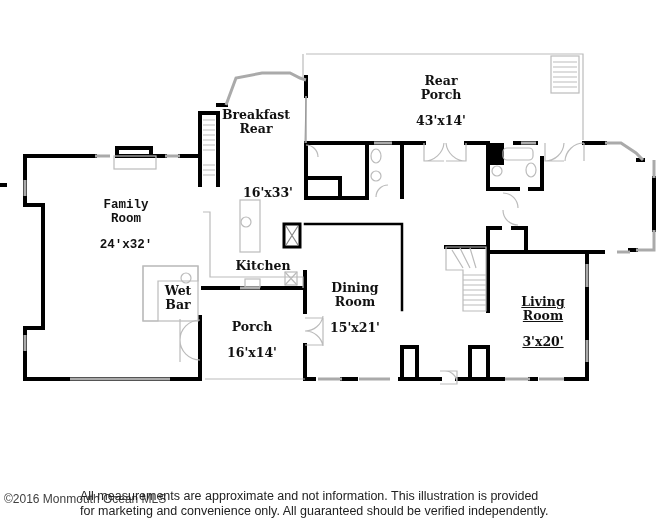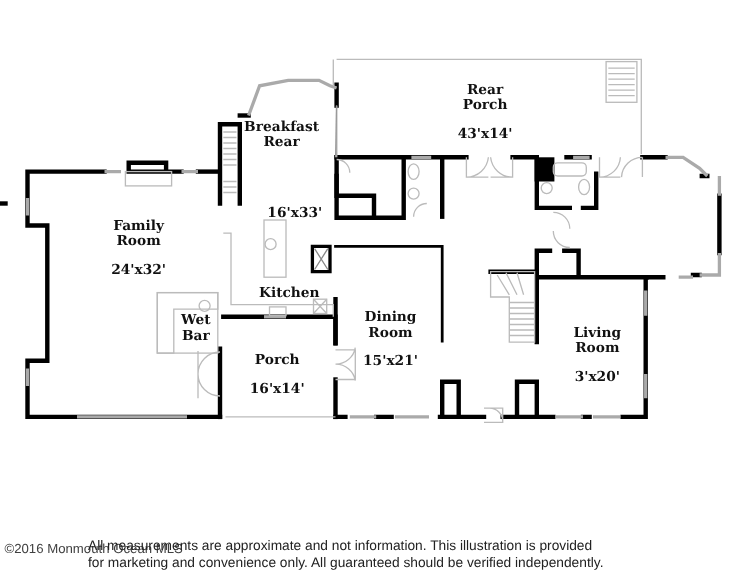--- a/index.html
+++ b/index.html
@@ -122,42 +122,42 @@
     <div>Porch</div>
     <div class="dim">43'x14'</div>
   </div>
   <div class="room-label" style="left:256px;top:108px;">
     <div>Breakfast</div>
     <div>Rear</div>
   </div>
   <div class="room-label" style="left:268px;top:174px;">
     <div class="dim">16'x33'</div>
   </div>
-  <div class="room-label" style="left:126px;top:198px;">
+  <div class="room-label" style="left:126px;top:198px;font-family:Liberation Mono, monospace;">
     <div>Family</div>
     <div>Room</div>
     <div class="dim">24'x32'</div>
   </div>
   <div class="room-label" style="left:263px;top:259px;">
     <div>Kitchen</div>
   </div>
   <div class="room-label" style="left:178px;top:284px;">
     <div>Wet</div>
     <div>Bar</div>
   </div>
   <div class="room-label" style="left:252px;top:320px;">
     <div>Porch</div>
     <div class="dim">16'x14'</div>
   </div>
   <div class="room-label" style="left:355px;top:281px;">
     <div>Dining</div>
     <div>Room</div>
     <div class="dim">15'x21'</div>
   </div>
-  <div class="room-label" style="left:543px;top:295px;">
+  <div class="room-label" style="left:543px;top:295px;text-decoration:underline;">
     <div>Living</div>
     <div>Room</div>
     <div class="dim">3'x20'</div>
   </div>
 </div>
 
 <div class="footer">
   <span class="wm">©2016 Monmouth Ocean MLS</span>
   <span class="l1">All measurements are approximate and not information. This illustration is provided</span>
   <span class="l2">for marketing and convenience only. All guaranteed should be verified independently.</span>

